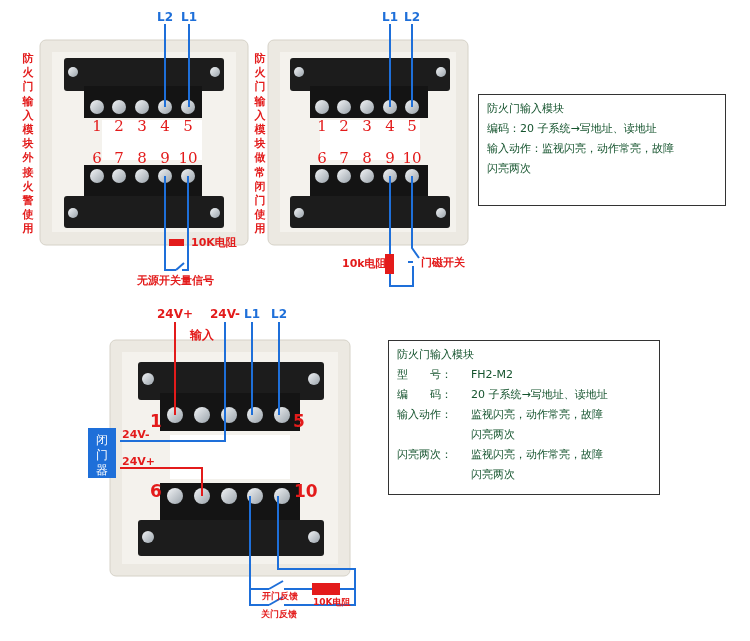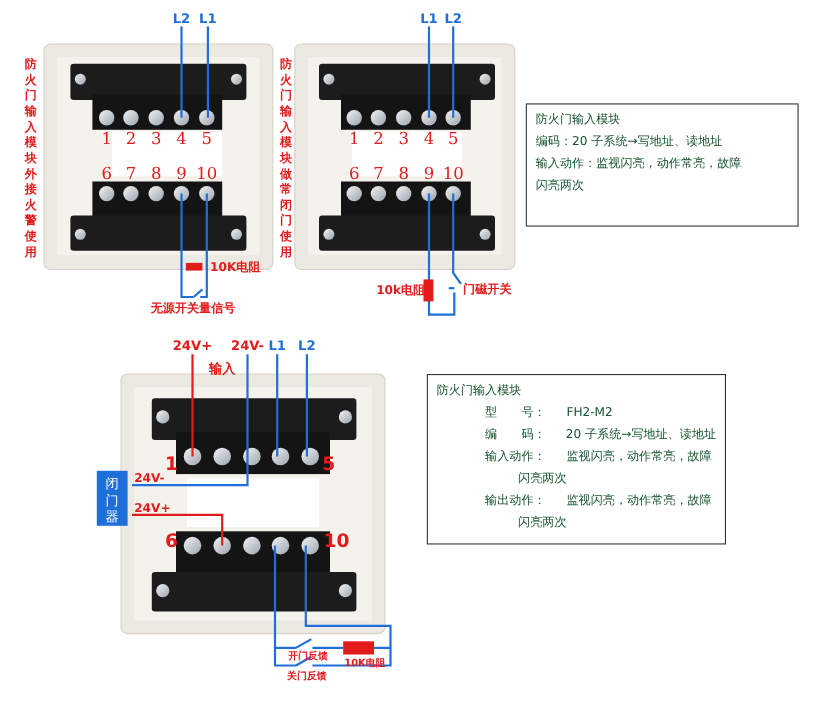--- a/index.html
+++ b/index.html
@@ -3,21 +3,21 @@
 <meta charset="utf-8">
 <style>
   html,body{margin:0;padding:0;background:#ffffff;}
   body{width:750px;height:641px;position:relative;overflow:hidden;font-family:"DejaVu Sans",sans-serif;}
   svg{position:absolute;left:0;top:0;}
   .box{position:absolute;border:1px solid #333;background:#fff;color:#14532d;font-size:11px;line-height:20px;font-family:"DejaVu Sans",sans-serif;}
   .box1{left:478px;top:94px;width:248px;height:112px;padding:4px 8px;box-sizing:border-box;}
   .box2{left:388px;top:340px;width:272px;height:155px;padding:4px 8px;box-sizing:border-box;}
   .row{display:flex;white-space:nowrap;}
   .lbl{display:inline-block;}
-  .box2 .lbl{width:74px;margin-left:44px;}
+  .box2 .lbl{width:74px;}
   .indent{padding-left:74px;}
 </style>
 </head>
 <body>
 
 <svg width="750" height="641" viewBox="0 0 750 641">
   <defs>
     <linearGradient id="screwG" x1="0" y1="0" x2="1" y2="1">
       <stop offset="0" stop-color="#f2f4f6"></stop>
       <stop offset="1" stop-color="#9aa3ab"></stop>
@@ -261,17 +261,17 @@
   <div class="row">
       <span class="lbl">编　　码：</span>
       <span>20 子系统→写地址、读地址</span>
     </div>
   <div class="row">
       <span class="lbl">输入动作：</span>
       <span>监视闪亮，动作常亮，故障</span>
     </div>
   <div class="row indent">闪亮两次</div>
   <div class="row">
-      <span class="lbl">输出动作：</span>
+      <span class="lbl">闪亮两次：</span>
       <span>监视闪亮，动作常亮，故障</span>
     </div>
   <div class="row indent">闪亮两次</div>
 </div>
 
 </body></html>

